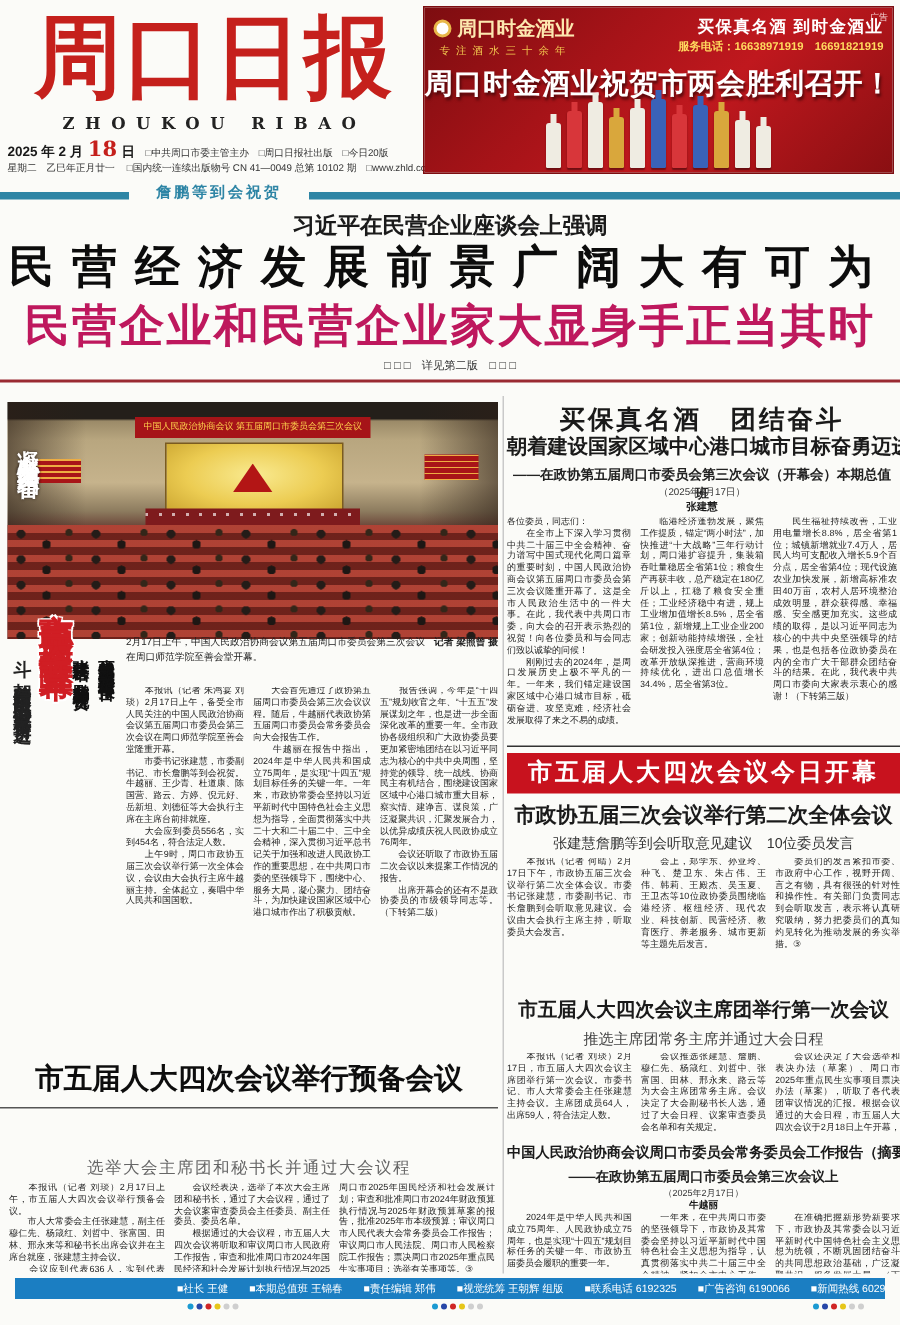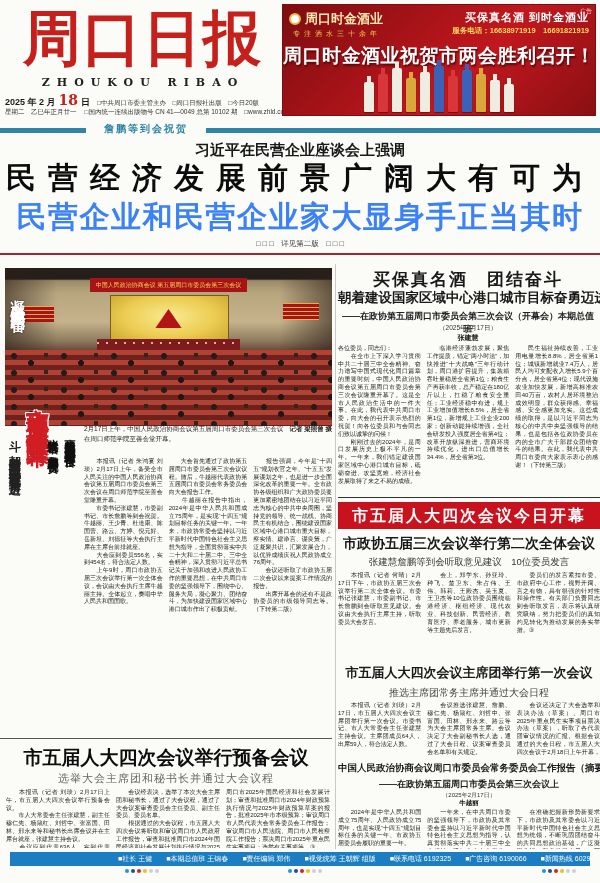--- a/index.html
+++ b/index.html
@@ -36,21 +36,21 @@
   .ad-head{position:absolute;left:0;top:38px;width:100%;text-align:left;color:#fff;font-weight:900;
       font-size:19px;letter-spacing:.5px;text-shadow:1px 2px 2px #50080a;}
   .bottles{position:absolute;left:0;bottom:3px;width:100%;display:flex;justify-content:center;
       align-items:flex-end;gap:4px;}
   .bt{width:10px;background:#f5f2ea;border-radius:2px 2px 1px 1px;position:relative;box-shadow:0 1px 1px rgba(0,0,0,.4);}
   .bt::before{content:"";position:absolute;top:-6px;left:3px;width:4px;height:6px;background:inherit;}
   .bt.red{background:#d8363a;} .bt.blue{background:#3a62b8;} .bt.gold{background:#d9a73c;} .bt.wht{background:#efece2;}
   
   .kicker{left:0;top:141px;width:600px;font-size:15px;font-weight:900;}
   .h1a{left:0;top:158px;width:600px;font-size:30px;font-weight:900;letter-spacing:12px;white-space:nowrap;color:#0c0c0c;}
-  .h1b{left:0;top:197px;width:600px;font-size:30px;font-weight:900;letter-spacing:1.5px;white-space:nowrap;color:#3b82f6;}
+  .h1b{left:0;top:197px;width:600px;font-size:30px;font-weight:900;letter-spacing:1.5px;white-space:nowrap;color:#be185d;}
   .lead-more{left:0;top:239px;width:600px;font-size:7.5px;color:#333;}
   .lead-rule{left:0;top:253px;width:600px;height:2px;background:#9a2a32;}
   .vdiv{left:335px;top:264px;width:1px;height:585px;background:#c9c9c9;}
   
   .photo{left:5px;top:268px;width:327px;height:158px;overflow:hidden;background:
      linear-gradient(180deg,#241f1a 0%,#241f1a 7%,#9b8a68 8%,#b8a67f 16%,#c6b38c 34%,#8d7c5f 46%,#6e4a3c 52%,#7e2e28 58%,#6f241f 100%);}
   .ph-shade{position:absolute;inset:0;background:linear-gradient(90deg,rgba(45,32,24,.6),rgba(45,32,24,0) 16%,rgba(45,32,24,0) 84%,rgba(45,32,24,.6));}
   .ph-backdrop{position:absolute;left:32%;top:17%;width:36%;height:29%;
      background:radial-gradient(ellipse at 50% 45%,#f9ea90 0%,#eccc52 55%,#c9a32e 100%);border:1px solid #7a5b20;}
   .ph-flags{position:absolute;left:46%;top:26%;width:8%;height:12%;background:#b31515;clip-path:polygon(50% 0,100% 100%,0 100%);}
@@ -74,21 +74,21 @@
      text-shadow:0 0 2px rgba(40,30,25,.9);}
   .vk-bot{left:6px;top:430px;height:302px;font-size:12px;font-weight:bold;color:#222;letter-spacing:1.5px;}
   .vhead{left:23px;top:390px;height:350px;font-size:23px;font-weight:900;color:#d01e24;letter-spacing:3px;
      text-shadow:1px 1px 0 #fff,-1px -1px 0 #fff,1px -1px 0 #fff,-1px 1px 0 #fff;}
   .vsub1{left:62px;top:430px;height:230px;font-size:11px;font-weight:bold;color:#111;letter-spacing:1px;}
   .vsub2{left:45px;top:430px;height:170px;font-size:11px;font-weight:bold;color:#111;letter-spacing:1px;}
   .caption{left:84px;top:424px;width:248px;font-size:6.5px;line-height:1.55;color:#222;}
   .caption .credit{float:right;font-weight:bold;}
   .la-body{left:84px;top:458px;width:248px;height:274px;gap:6px;}
   .rule-l{left:0;top:738px;width:332px;height:1px;background:#555;}
-  .prep-h{left:0;top:745px;width:332px;font-size:19px;font-weight:900;color:#0d0d0d;}
+  .prep-h{left:0;top:706px;width:332px;font-size:19px;font-weight:900;color:#0d0d0d;}
   .prep-sub{left:0;top:771px;width:332px;font-size:11px;color:#666;letter-spacing:1px;}
   .prep-body{left:6px;top:789px;width:324px;height:59px;gap:6px;}
   
   .sp-t1{left:338px;top:268px;width:260px;font-size:17px;font-weight:900;letter-spacing:2px;}
   .sp-t2{left:338px;top:289px;width:260px;font-size:13.5px;font-weight:900;white-space:nowrap;}
   .sp-sub{left:338px;top:310px;width:260px;font-size:9px;font-weight:bold;color:#222;}
   .sp-date{left:338px;top:324px;width:260px;font-size:6.5px;color:#333;}
   .sp-auth{left:338px;top:333px;width:260px;font-size:7px;font-weight:bold;}
   .sp-body{left:338px;top:345px;width:260px;height:149px;gap:6px;}
   .rule-r1{left:338px;top:497px;width:262px;height:1px;background:#333;}

